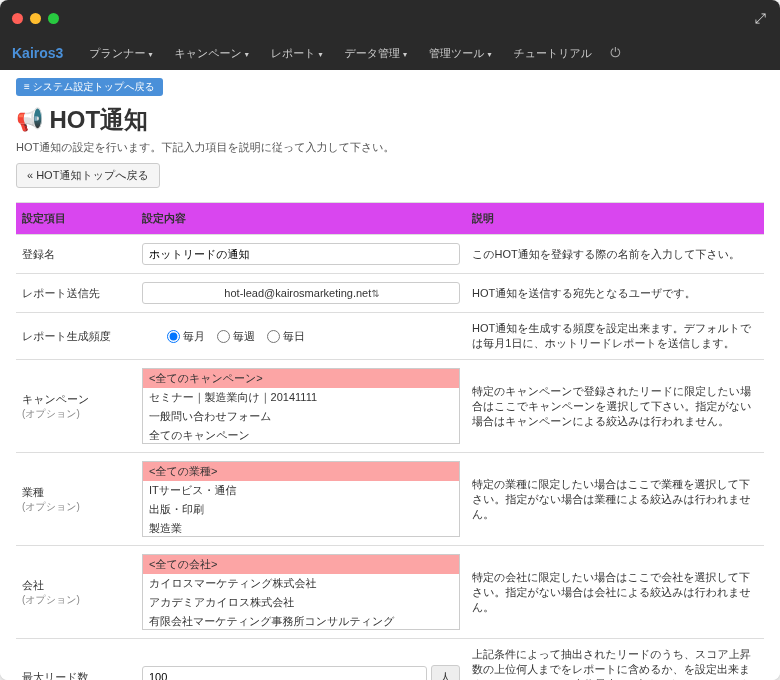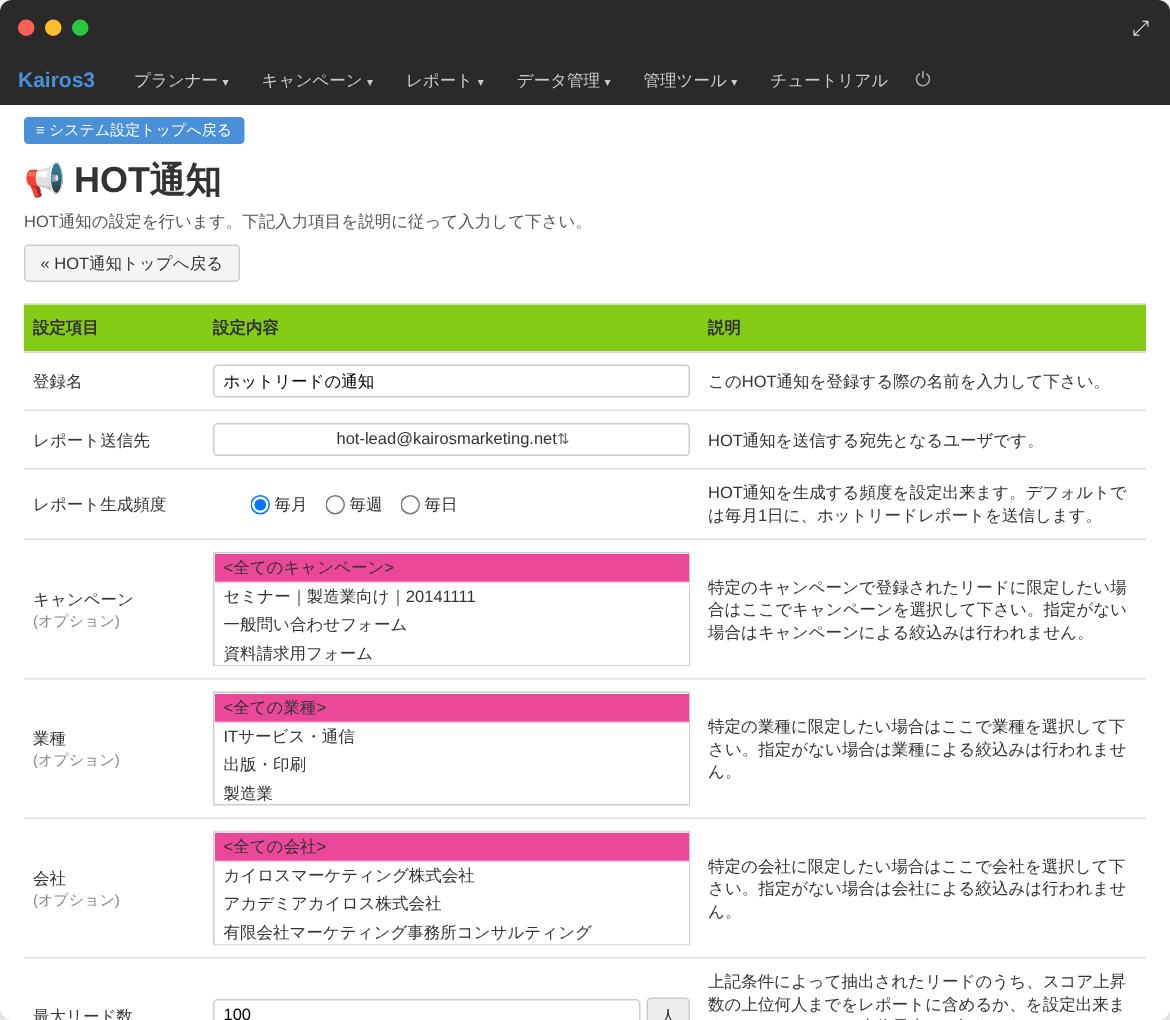--- a/index.html
+++ b/index.html
@@ -19,33 +19,33 @@
 .navitem.active { background: #000; color: #fff; }
 .caret { font-size: 8px; margin-left: 3px; }
 .poweric { color: #aaa; font-size: 13px; margin-left: 6px; cursor: pointer; }
 .content { flex: 1; overflow-y: auto; background: #fff; padding: 8px 16px 16px; }
 .backpill { display: inline-block; background: #4a90d9; color: #fff; font-size: 10px; padding: 2px 8px; border-radius: 3px; margin-bottom: 8px; cursor: pointer; }
 h1 { font-size: 24px; font-weight: bold; margin-bottom: 4px; display: flex; align-items: center; gap: 6px; }
 .mega { font-size: 22px; }
 .desc { font-size: 11px; color: #555; margin-bottom: 8px; }
 .btn { display: inline-block; background: #f5f5f5; border: 1px solid #ccc; border-radius: 3px; padding: 4px 10px; font-size: 11px; cursor: pointer; margin-bottom: 14px; }
 table { width: 100%; border-collapse: collapse; font-size: 11px; }
-th { text-align: left; font-weight: bold; padding: 8px 6px; border-top: 1px solid #ddd; border-bottom: 1px solid #ddd; background: #84cc16; }
+th { text-align: left; font-weight: bold; padding: 8px 6px; border-top: 1px solid #ddd; border-bottom: 1px solid #ddd; background: #d946ef; }
 td { padding: 8px 6px; border-bottom: 1px solid #ddd; vertical-align: middle; }
 .col1 { width: 120px; }
 .col2 { width: 330px; margin-left: 40px; }
 .sub { color: #888; font-size: 10px; }
 input[type=text] { width: 100%; padding: 4px 6px; border: 1px solid #ccc; border-radius: 3px; font-size: 11px; }
 .selbox { width: 100%; padding: 4px 6px; border: 1px solid #ccc; border-radius: 3px; font-size: 11px; background: #fff; display: flex; justify-content: center; align-items: center; cursor: pointer; }
 .updn { color: #666; font-size: 10px; letter-spacing: -2px; }
 .radios { display: flex; gap: 12px; align-items: center; padding-left: 25px; }
 .radios label { display: flex; align-items: center; gap: 3px; cursor: pointer; }
 .listbox { border: 1px solid #ccc; background: #fff; height: 76px; overflow-y: auto; font-size: 11px; }
 .listbox.sm { height: 76px; }
-.lbhdr { background: #ec4899; padding: 2px 6px; font-weight: normal; }
+.lbhdr { background: #fca5a5; padding: 2px 6px; font-weight: normal; }
 .lbitem { padding: 2px 6px; cursor: pointer; }
 .numwrap { display: flex; align-items: center; gap: 4px; }
 .numwrap input { flex: 1; }
 .unit { background: #eee; border: 1px solid #ccc; padding: 4px 8px; border-radius: 3px; font-size: 11px; }
 </style>
 </head>
 <body>
 
 <div class="window">
   <div class="titlebar">
@@ -123,21 +123,21 @@
           </td>
           <td>HOT通知を生成する頻度を設定出来ます。デフォルトでは毎月1日に、ホットリードレポートを送信します。</td>
         </tr>
         <tr>
           <td><span>キャンペーン</span><br><span class="sub">(オプション)</span></td>
           <td>
             <div class="listbox">
               <div class="lbhdr">&lt;全てのキャンペーン&gt;</div>
               <div class="lbitem">セミナー｜製造業向け｜20141111</div>
               <div class="lbitem">一般問い合わせフォーム</div>
-              <div class="lbitem">資料請求用フォーム</div>
+              <div class="lbitem">全てのキャンペーン</div>
             </div>
           </td>
           <td>特定のキャンペーンで登録されたリードに限定したい場合はここでキャンペーンを選択して下さい。指定がない場合はキャンペーンによる絞込みは行われません。</td>
         </tr>
         <tr>
           <td><span>業種</span><br><span class="sub">(オプション)</span></td>
           <td>
             <div class="listbox sm">
               <div class="lbhdr">&lt;全ての業種&gt;</div>
               <div class="lbitem">ITサービス・通信</div>

